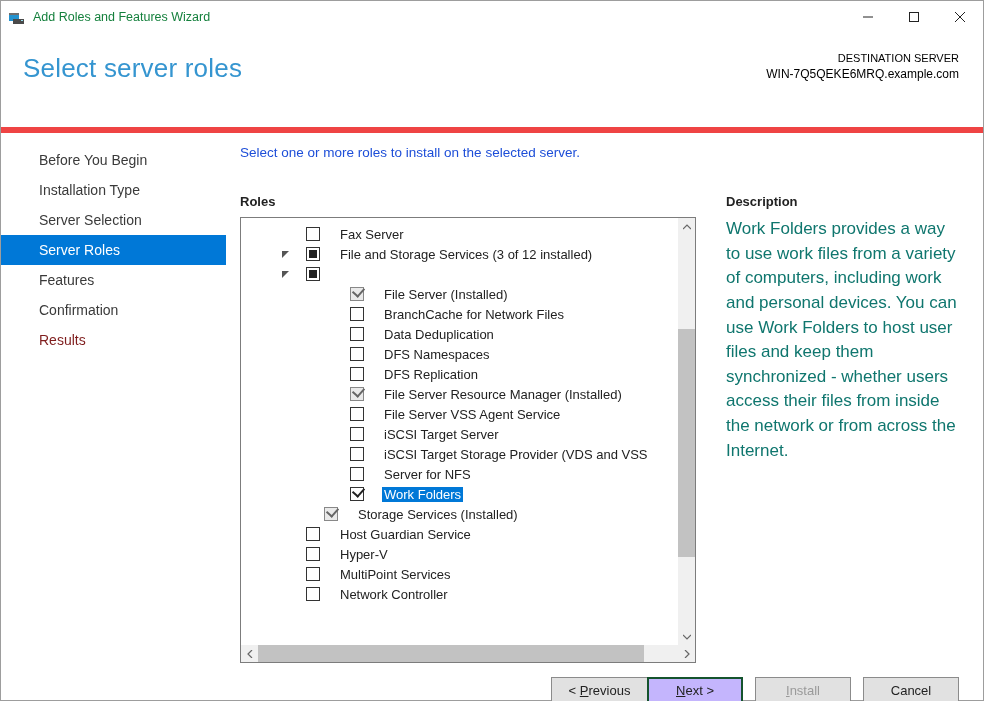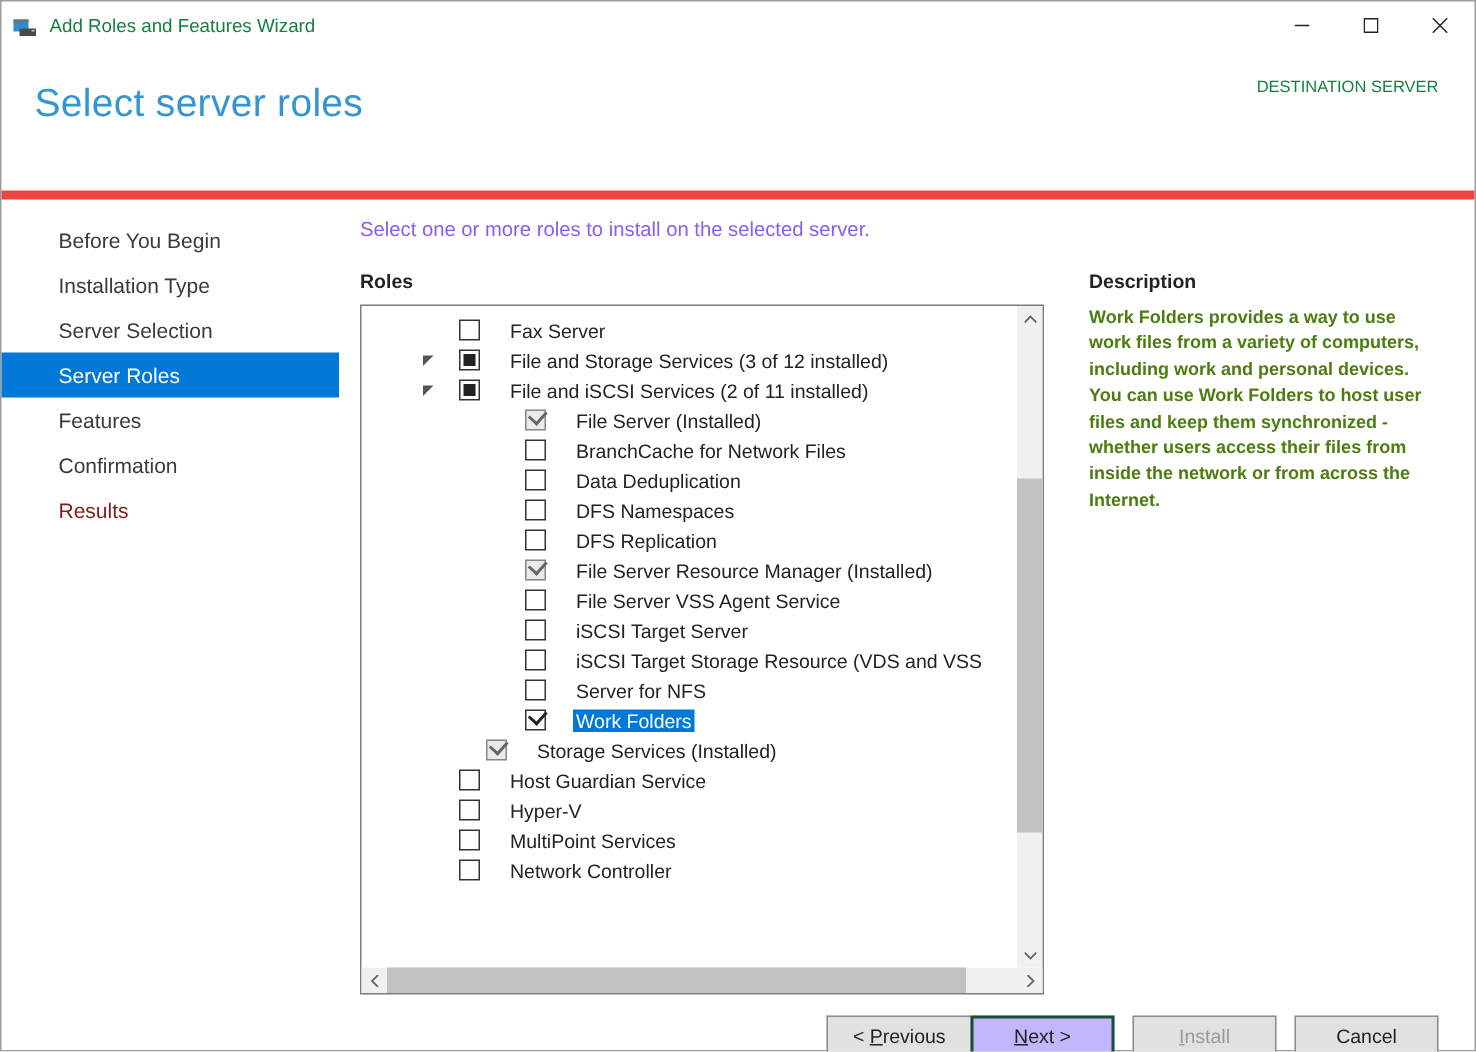--- a/index.html
+++ b/index.html
@@ -8,30 +8,30 @@
   .titlebar { height:32px; display:flex; align-items:center; justify-content:space-between; padding-left:6px; }
   .titlebar-left { display:flex; align-items:center; gap:8px; }
   .app-icon { width:18px; height:18px; display:flex; align-items:center; justify-content:center; }
   .title-text { font-size:12.5px; color:#15803d; }
   .win-buttons { display:flex; height:32px; }
   .win-btn { width:46px; display:flex; align-items:center; justify-content:center; }
   .win-btn svg { stroke:#222; }
   
   .hdr { height:80px; border-bottom:6px solid #ef4444; display:flex; align-items:flex-start; padding:14px 24px 0 22px; justify-content:space-between; }
   .page-title { font-size:26px; font-weight:300; color:#3595d0; letter-spacing:0.2px; margin-top:6px; }
-  .dest { text-align:right; font-size:12px; color:#15803d; line-height:1.4; margin-top:4px; }
+  .dest { text-align:right; font-size:12px; color:#000000; line-height:1.4; margin-top:4px; }
   .dest .lbl { font-size:11px; }
   
   .body { display:flex; height:530px; }
   .sidebar { width:225px; padding-top:12px; }
   .step { height:30px; line-height:30px; padding-left:38px; font-size:14px; color:#3a3a3a; cursor:pointer; }
   .step.active { background:#0078d7; color:#fff; }
   .step.disabled { color:#7f1d1d; }
   .main { flex:1; padding:12px 24px 0 14px; display:flex; flex-direction:column; }
-  .instr { font-size:13.5px; color:#8b5cf6; margin-bottom:20px; }
+  .instr { font-size:13.5px; color:#1d4ed8; margin-bottom:34px; }
   .cols { display:flex; gap:30px; flex:1; min-height:0; }
   .roles-col { width:456px; display:flex; flex-direction:column; }
   .col-head { font-weight:600; font-size:13px; margin-bottom:8px; }
   .roles-box-wrap { flex:1; display:flex; flex-direction:column; border:1px solid #7c7c7c; background:#fff; }
   .roles-box { flex:1; overflow:hidden; position:relative; }
   .tree { position:absolute; inset:0; overflow:hidden; padding:6px 0 6px 8px; }
   .node { height:20px; display:flex; align-items:center; white-space:nowrap; font-size:13px;gap:12px; }
   .arrow { width:13px; height:13px; display:flex; align-items:center; justify-content:center; margin-right:2px; }
   .arrow svg { display:block; }
   .cb { width:14px; height:14px; border:1px solid #333; margin-right:6px; box-sizing:border-box; display:flex; align-items:center; justify-content:center; background:#fff; position:relative; }
@@ -46,21 +46,21 @@
   .ind3 { padding-left:36px; }
   .ind4 { padding-left:62px; }
   .vscroll { position:absolute; right:0; top:0; bottom:0; width:17px; background:#f0f0f0; display:flex; flex-direction:column; }
   .sc-btn { height:17px; display:flex; align-items:center; justify-content:center; }
   .sc-track { flex:1; position:relative; }
   .sc-thumb { position:absolute; left:0; right:0; background:#c2c2c2; }
   .hscroll { height:17px; background:#f0f0f0; display:flex; }
   .hsc-track { flex:1; position:relative; }
   .hsc-thumb { position:absolute; top:0; bottom:0; background:#c2c2c2; }
   .desc-col { flex:1; }
-  .desc-text { font-size:12px; color:#4d7c0f; line-height:1.45;font-weight:bold; }
+  .desc-text { font-size:17px; color:#0f766e; line-height:1.45; }
   
   .footer { height:54px; border-top:0; display:flex; justify-content:flex-end; align-items:center; gap:12px; padding-right:24px; }
   .btn-group { display:flex;text-align:center; }
   .btn { height:27px; min-width:96px; border:1px solid #8b8b8b; background:#e1e1e1; font-size:13px; color:#222; display:flex; align-items:center; justify-content:center; padding:0 14px; box-sizing:border-box; }
   .btn.joined-left { border-right:none; }
   .btn.primary { border:2px solid #14532d; background:#c4b5fd; }
   .btn.disabled { color:#9a9a9a; }
   .ul { text-decoration:underline; }
 </style>
 </head>
@@ -97,20 +97,21 @@
             <line x1="10" y1="0" x2="0" y2="10" stroke-width="1"></line>
           </svg>
         </div>
     </div>
   </div>
 
   <div class="hdr">
     <div class="page-title">Select server roles</div>
     <div class="dest">
       <div class="lbl">DESTINATION SERVER</div>
+      <div>WIN-7Q5QEKE6MRQ.example.com</div>
     </div>
   </div>
 
   <div class="body">
     <div class="sidebar" id="steps">
         <div class="step">Before You Begin</div>
         <div class="step">Installation Type</div>
         <div class="step">Server Selection</div>
         <div class="step active">Server Roles</div>
         <div class="step">Features</div>
@@ -143,21 +144,20 @@
                     <span class="label">File and Storage Services (3 of 12 installed)</span>
                   </div>
                   <div class="node">
                     <span class="ind2"></span>
                     <span class="arrow">
                       <svg width="9" height="9">
                         <polygon points="1,1 8,1 1,8" fill="#555"></polygon>
                       </svg>
                     </span>
                     <span class="cb mixed"></span>
-                    <span class="label">File and iSCSI Services (2 of 11 installed)</span>
                   </div>
                   <div class="node">
                     <span class="ind4"></span>
                     <span class="arrow"></span>
                     <span class="cb checked disabled"></span>
                     <span class="label">File Server (Installed)</span>
                   </div>
                   <div class="node">
                     <span class="ind4"></span>
                     <span class="arrow"></span>
@@ -197,21 +197,21 @@
                   <div class="node">
                     <span class="ind4"></span>
                     <span class="arrow"></span>
                     <span class="cb"></span>
                     <span class="label">iSCSI Target Server</span>
                   </div>
                   <div class="node">
                     <span class="ind4"></span>
                     <span class="arrow"></span>
                     <span class="cb"></span>
-                    <span class="label">iSCSI Target Storage Resource (VDS and VSS</span>
+                    <span class="label">iSCSI Target Storage Provider (VDS and VSS</span>
                   </div>
                   <div class="node">
                     <span class="ind4"></span>
                     <span class="arrow"></span>
                     <span class="cb"></span>
                     <span class="label">Server for NFS</span>
                   </div>
                   <div class="node selected">
                     <span class="ind4"></span>
                     <span class="arrow"></span>

